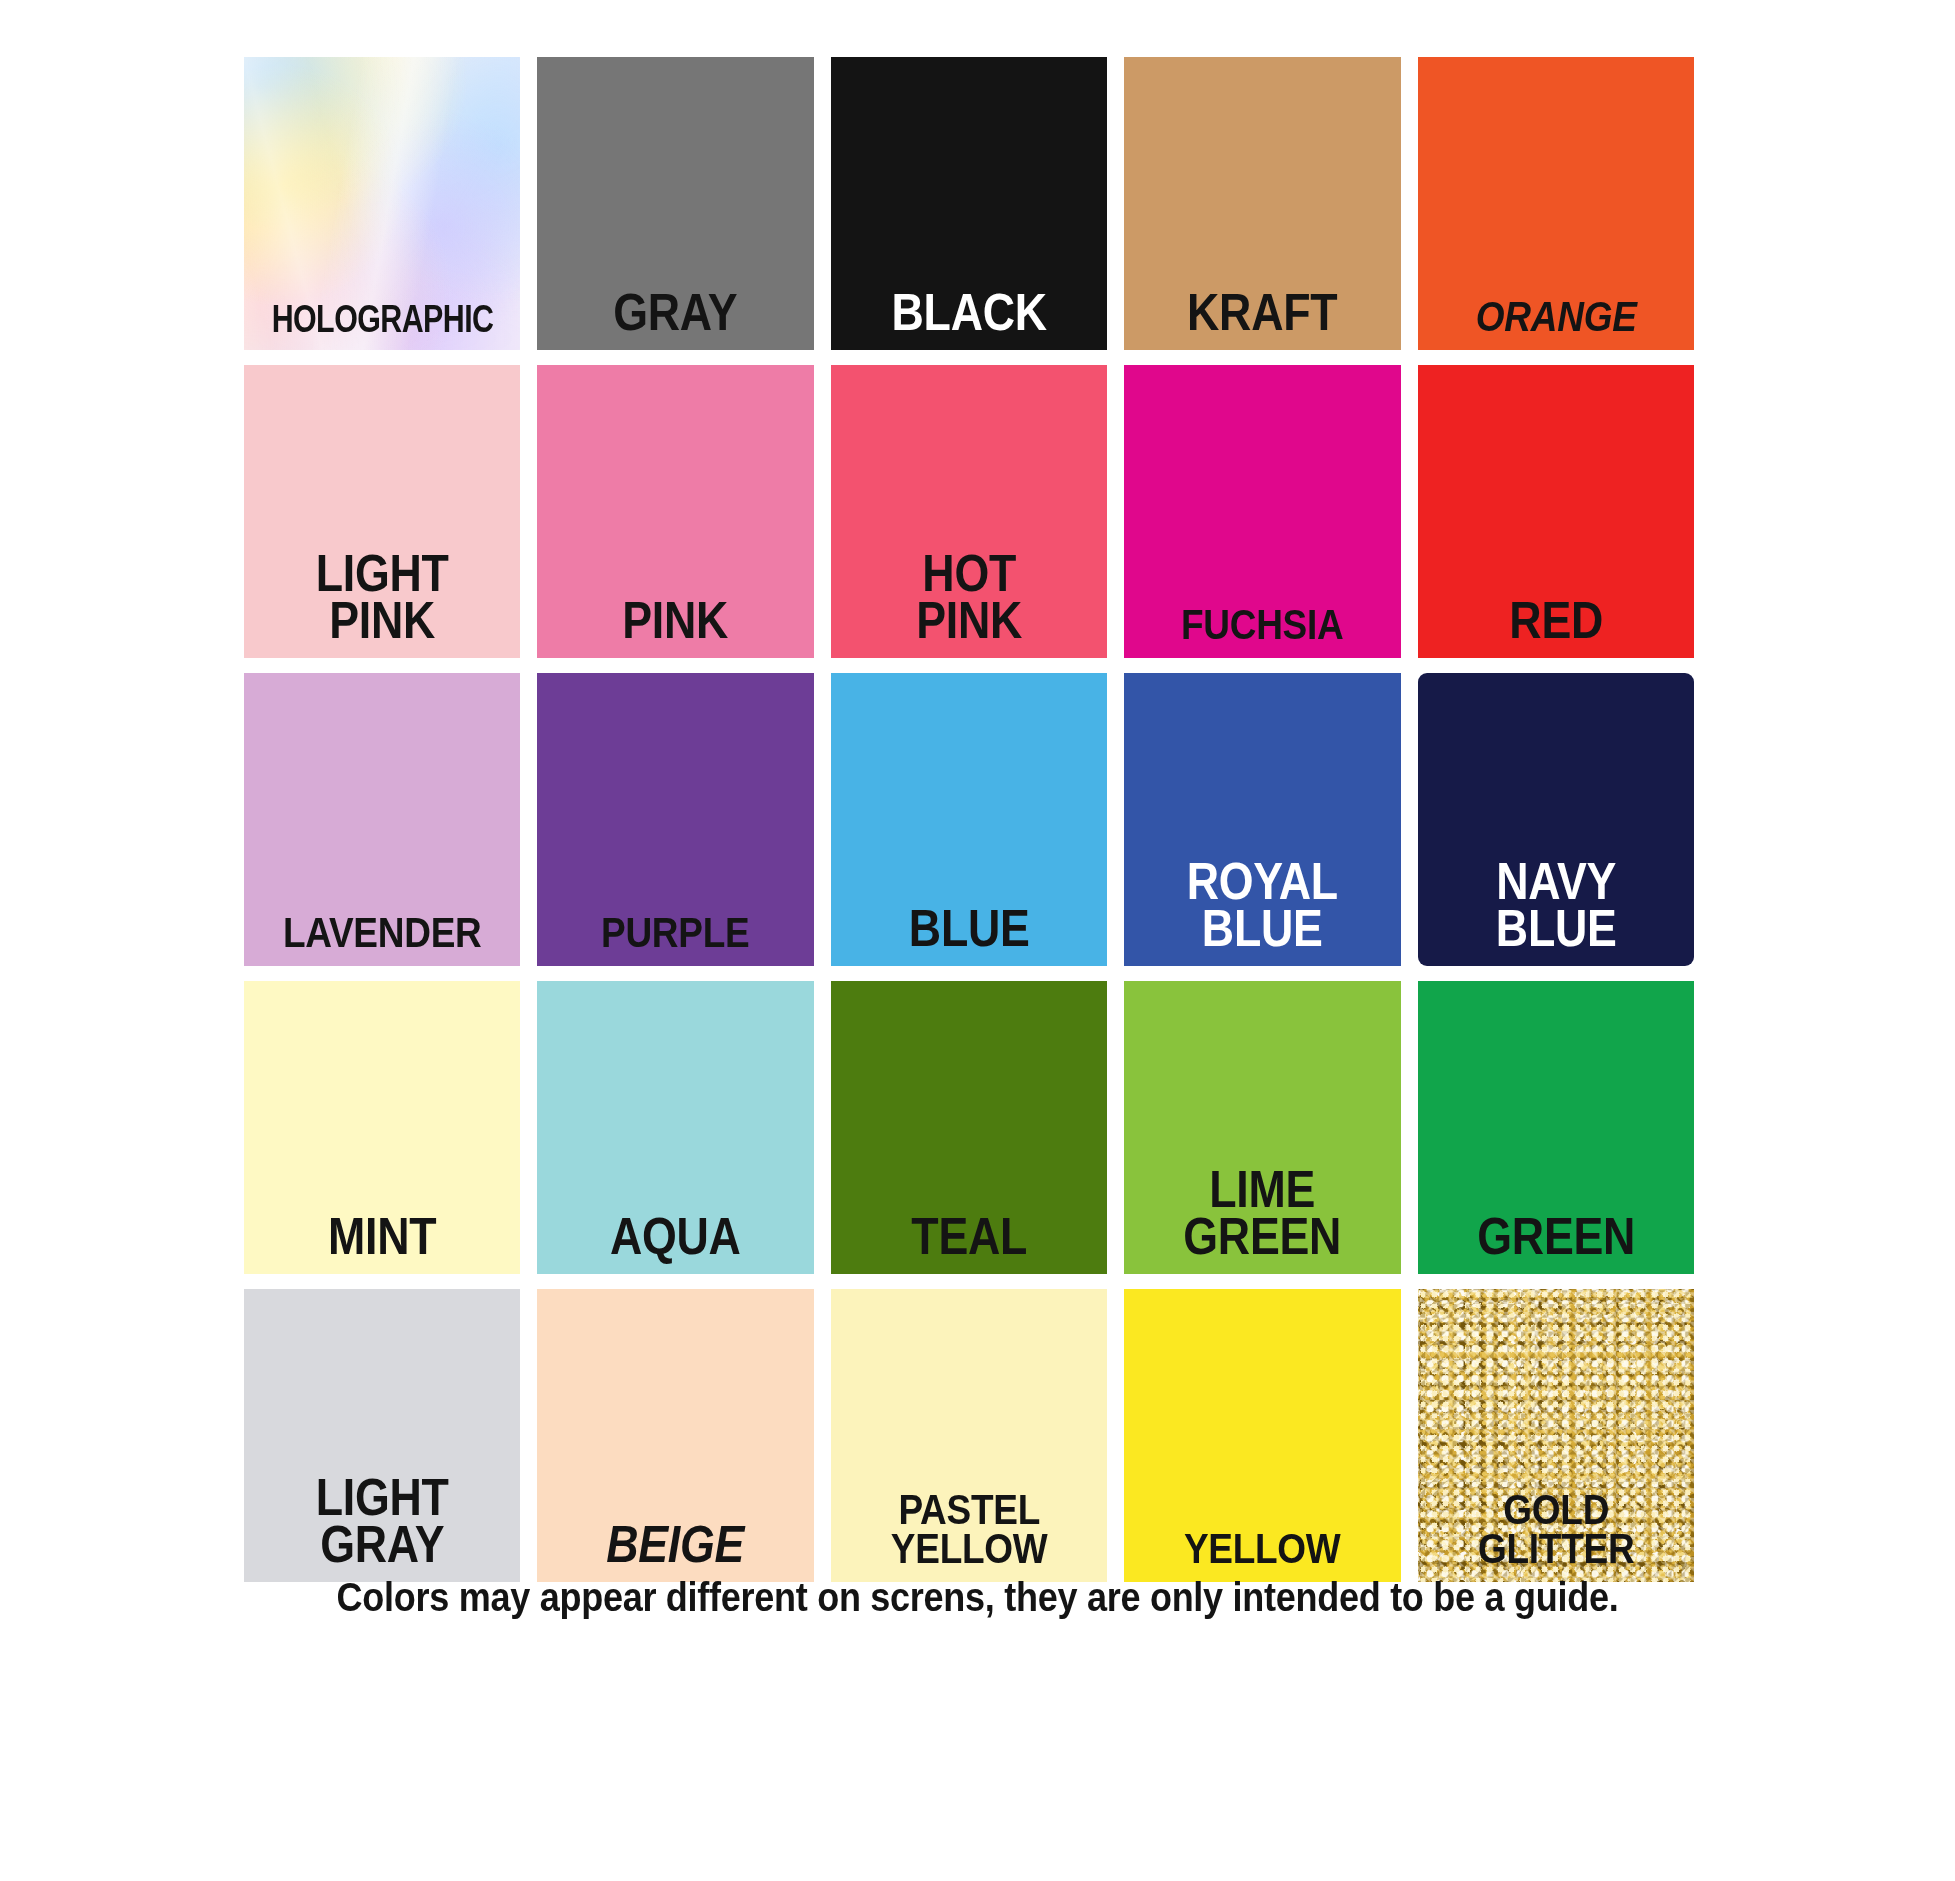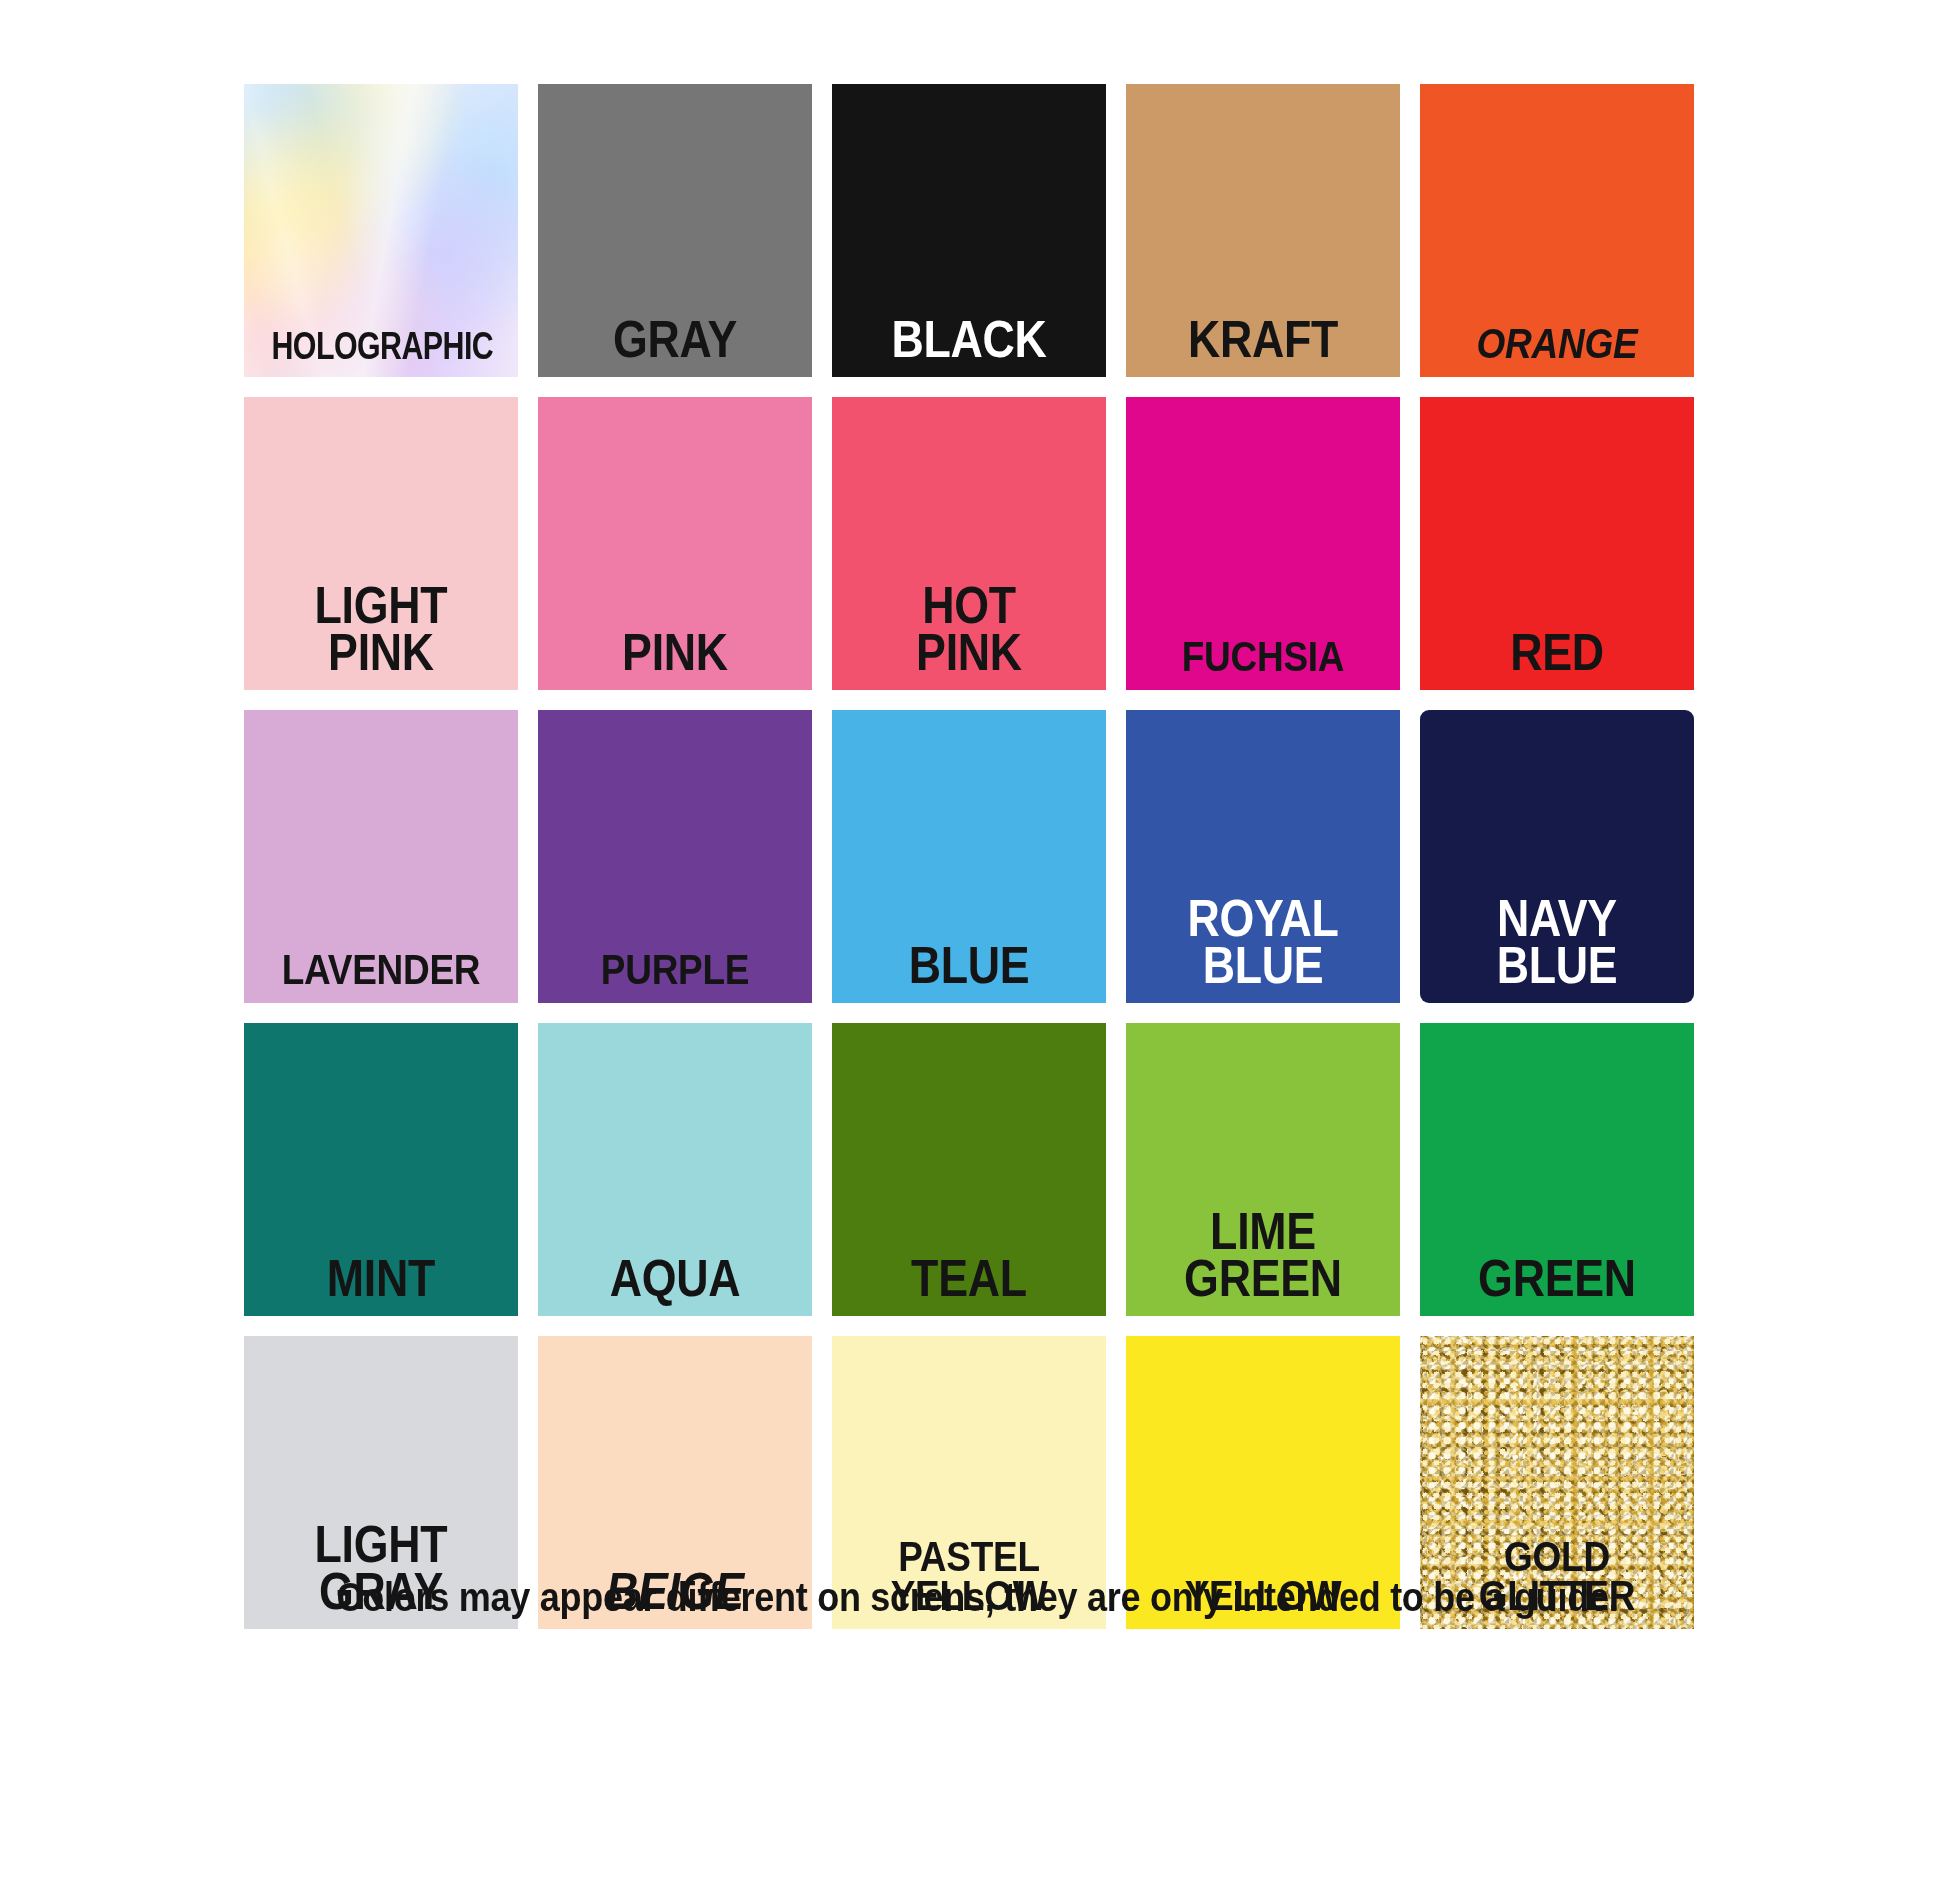--- a/index.html
+++ b/index.html
@@ -18,28 +18,27 @@
   #color-chart {
     position: relative;
     width: 1955px;
     height: 1882px;
     background: #ffffff;
   }
 
   .swatch-grid {
     position: absolute;
     left: 244px;
-    top: 84px;
+    top: 57px;
     width: 1450px;
     display: grid;
     grid-template-columns: repeat(5, 1fr);
     grid-template-rows: repeat(5, 293px);
     column-gap: 17px;
     row-gap: 15px;
-    gap: 20px;
   }
 
   .swatch {
     position: relative;
     overflow: hidden;
     display: flex;
     align-items: flex-end;
     justify-content: center;
     box-sizing: border-box;
   }
@@ -191,21 +190,21 @@
         <span class="swatch-label" style="color: rgb(20, 20, 20);">BLUE</span>
       </div>
       <div class="swatch" style="background: rgb(51, 85, 168);">
         <span class="swatch-label" style="color: rgb(255, 255, 255);">ROYAL
 BLUE</span>
       </div>
       <div class="swatch" style="background: rgb(22, 26, 72); border-radius: 9px;">
         <span class="swatch-label" style="color: rgb(255, 255, 255);">NAVY
 BLUE</span>
       </div>
-      <div class="swatch" style="background: #0f766e;">
+      <div class="swatch" style="background: #fef9c3;">
         <span class="swatch-label" style="color: rgb(20, 20, 20);">MINT</span>
       </div>
       <div class="swatch" style="background: rgb(154, 216, 220);">
         <span class="swatch-label" style="color: rgb(20, 20, 20);">AQUA</span>
       </div>
       <div class="swatch" style="background: #4d7c0f;">
         <span class="swatch-label" style="color: rgb(20, 20, 20);">TEAL</span>
       </div>
       <div class="swatch" style="background: rgb(137, 195, 60);">
         <span class="swatch-label" style="color: rgb(20, 20, 20);">LIME

